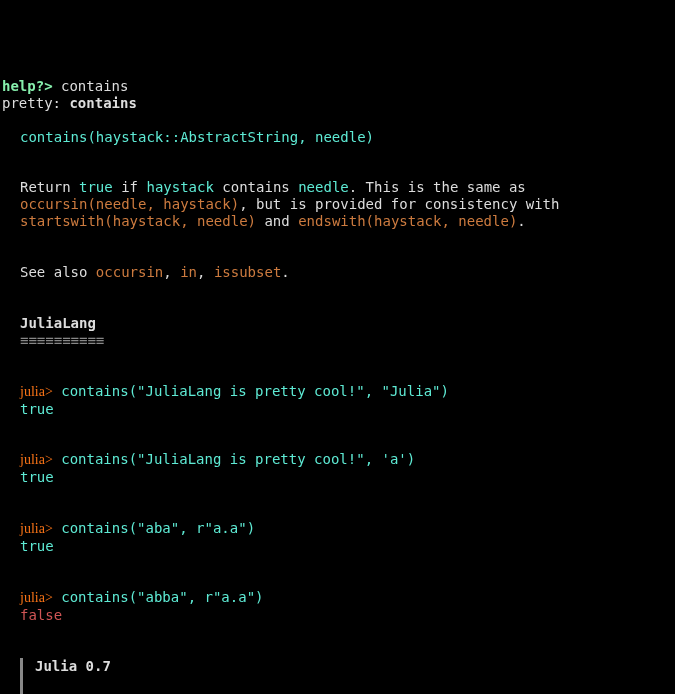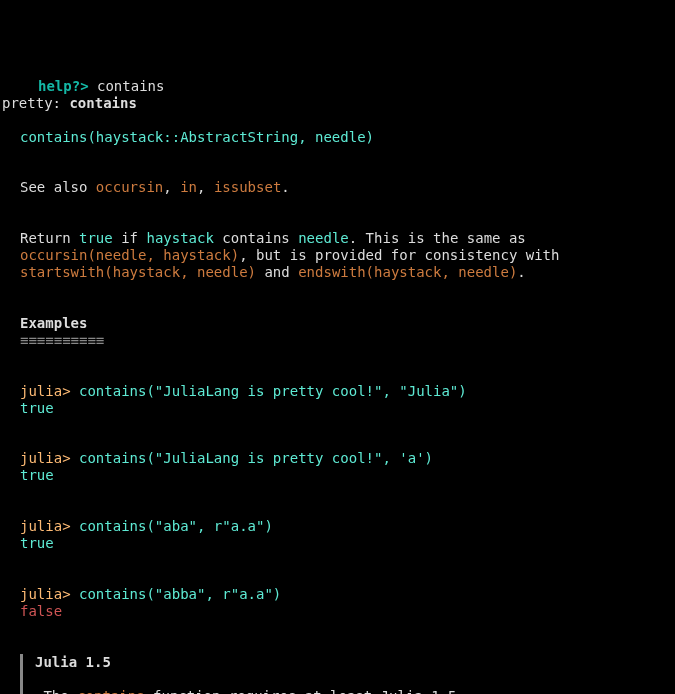--- a/index.html
+++ b/index.html
@@ -8,67 +8,67 @@
     color: #c0c0c0;
     font-family: "Consolas", "Menlo", "DejaVu Sans Mono", monospace;
     font-size: 14px;
     line-height: 1.21;
     padding: 10px 0 0 2px;
     white-space: pre-wrap;
     width: 675px;
     height: 694px;
     overflow: hidden;
   }
-  .yellow { color: #14b8a6; font-weight: bold; margin-left: 36px; }
+  .yellow { color: #86efac; font-weight: bold; }
   .bold { font-weight: bold; color: #ddd; }
   .cyan { color: #5eead4; }
   .orange { color: #cd7b3f; }
-  .green { color: #fdba74; }
+  .green { color: #f97316; font-family: Liberation Serif, serif; }
   .red { color: #d05555; }
   .grey { color: #888; }
   .white { color: #ddd; }
   .indent { padding-left: 18px; }
   .compat {
     border-left: 3px solid #888;
     margin-left: 18px;
     padding-left: 12px;
   }
 </style>
 </head>
 <body>
 
 
 
 <div><span><span class="yellow">help?&gt;</span><span class="white"> contains</span></span>
 <span><span class="white">pretty: </span><span class="bold">contains</span></span>
 
 <div class="indent"><span class="cyan">contains(haystack::AbstractString, needle)</span></div>
 
-<div class="indent"><span class="white">See also </span><span class="orange">occursin</span><span class="white">, </span><span class="orange">in</span><span class="white">, </span><span class="orange">issubset</span><span class="white">.</span></div>
-
 <div class="indent"><span class="white">Return </span><span class="cyan">true</span><span class="white"> if </span><span class="cyan">haystack</span><span class="white"> contains </span><span class="cyan">needle</span><span class="white">. This is the same as</span>
 <span class="orange">occursin(needle, haystack)</span><span class="white">, but is provided for consistency with</span>
 <span class="orange">startswith(haystack, needle)</span><span class="white"> and </span><span class="orange">endswith(haystack, needle)</span><span class="white">.</span></div>
 
-<div class="indent"><span class="bold">Examples</span>
+<div class="indent"><span class="white">See also </span><span class="orange">occursin</span><span class="white">, </span><span class="orange">in</span><span class="white">, </span><span class="orange">issubset</span><span class="white">.</span></div>
+
+<div class="indent"><span class="bold">JuliaLang</span>
 <span class="grey">≡≡≡≡≡≡≡≡≡≡</span></div>
 
 <div class="indent"><span class="green">julia&gt;</span><span class="cyan"> contains("JuliaLang is pretty cool!", "Julia")</span>
 <span class="cyan">true</span></div>
 
 <div class="indent"><span class="green">julia&gt;</span><span class="cyan"> contains("JuliaLang is pretty cool!", 'a')</span>
 <span class="cyan">true</span></div>
 
 <div class="indent"><span class="green">julia&gt;</span><span class="cyan"> contains("aba", r"a.a")</span>
 <span class="cyan">true</span></div>
 
 <div class="indent"><span class="green">julia&gt;</span><span class="cyan"> contains("abba", r"a.a")</span>
 <span class="red">false</span></div>
 
-<div class="compat"><span class="bold">Julia 1.5</span>
+<div class="compat"><span class="bold">Julia 0.7</span>
 
 <span> <span class="white">The </span><span class="orange">contains</span><span class="white"> function requires at least Julia 1.5.</span></span></div>
 
 
 
 
 
 
 
 

